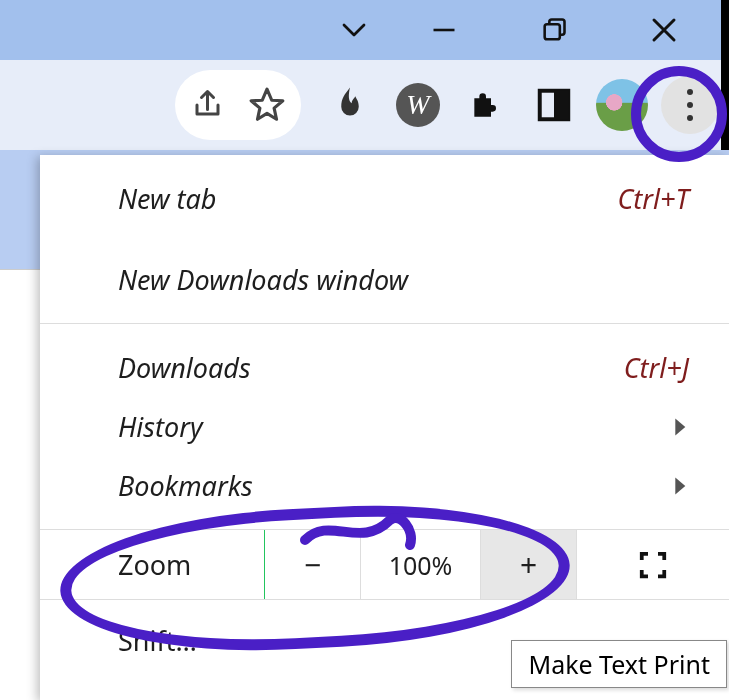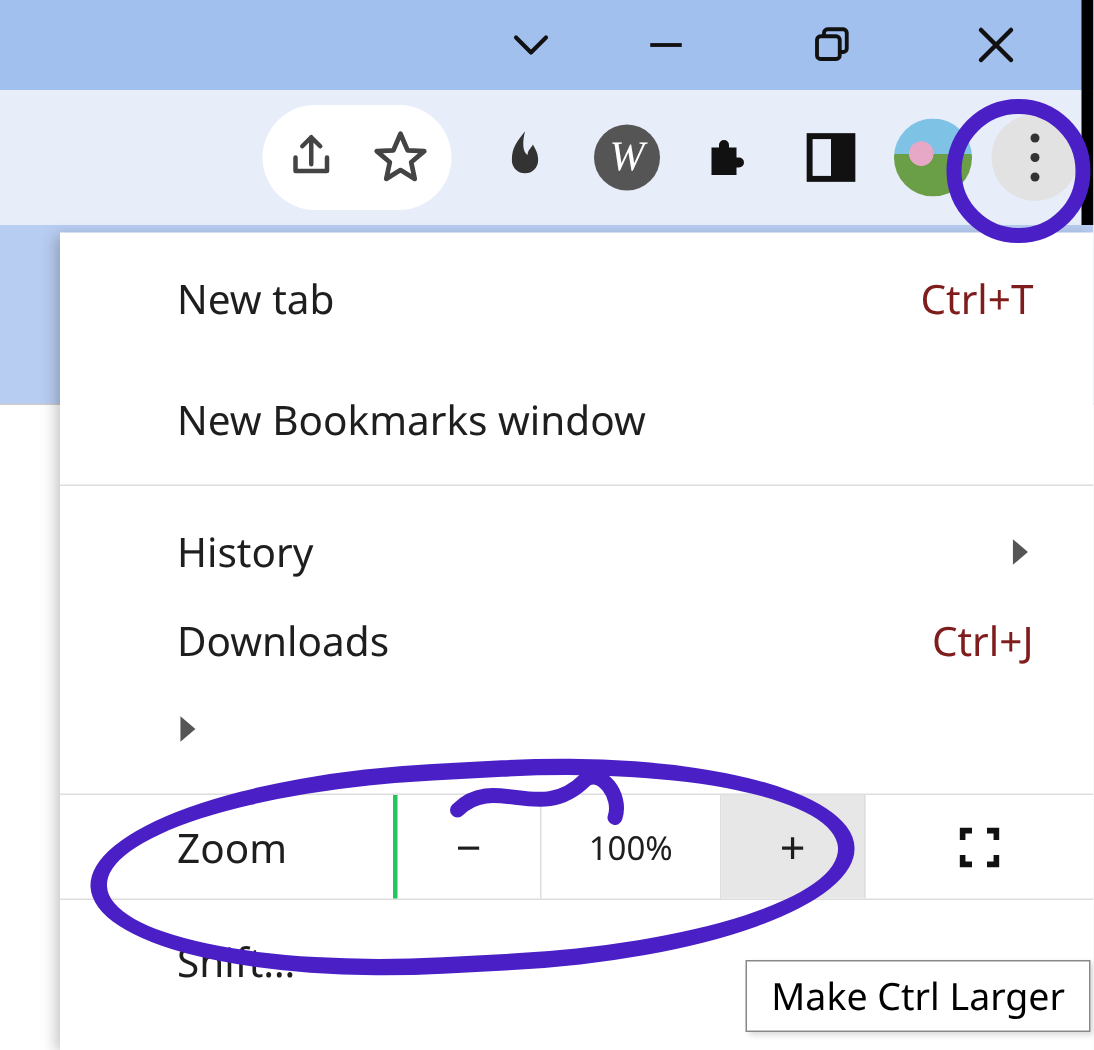--- a/index.html
+++ b/index.html
@@ -99,45 +99,46 @@
       font-size: 27px;
       color: #1e1e1e;
       overflow: hidden;
     }
     .menu-section { border-bottom: 1px solid #ddd; padding: 14px 0; }
     .menu-item {
       display: flex;
       justify-content: space-between;
       padding: 11px 40px 11px 78px;
       white-space: nowrap;
+      font-style: italic;
     }
     .shortcut { color: #7f1d1d; }
     .submenu-arrow { color:#555; }
 
     .zoom-row {
       display:flex;
       align-items:center;
       border-bottom: 1px solid #ddd;
       height: 70px;
     }
     .zoom-label {
       flex: 0 0 225px;
       padding-left: 78px;
-      border-right: 3px solid #22c55e;
+      border-right: 1px solid #22c55e;
       height:100%;
       display:flex; align-items:center;
     }
     .zoom-cell {
       width: 96px;
       height:100%;
       display:flex; align-items:center; justify-content:center;
       border-right: 1px solid #ddd;
       font-size: 30px;
     }
-    .zoom-cell.val { font-size: 22px; width: 120px; }
+    .zoom-cell.val { font-size: 25px; width: 120px; }
     .zoom-cell.plus { background:#e7e7e7; }
     .zoom-fs { flex:1; display:flex; align-items:center; justify-content:center; }
 
     .print-row { padding: 22px 40px 11px 78px; }
 
     
     .tooltip {
       position:absolute;
       bottom: 12px;
       right: 2px;
@@ -255,37 +256,38 @@
 
 <div class="menu">
   <div class="menu-section">
     <div class="menu-item">
       <span>New tab</span>
       <span class="shortcut">Ctrl+T</span>
     </div>
     <div class="menu-item">
     </div>
     <div class="menu-item">
-      <span>New Bookmarks window</span>
+      <span>New Downloads window</span>
     </div>
   </div>
   <div class="menu-section">
+    <div class="menu-item">
+      <span>Downloads</span>
+      <span class="shortcut">Ctrl+J</span>
+    </div>
     <div class="menu-item">
       <span>History</span>
       <span class="submenu-arrow">
         <svg width="16" height="20" viewBox="0 0 10 14">
             <path d="M1 1 L8 7 L1 13 Z" fill="#555"></path>
           </svg>
       </span>
     </div>
     <div class="menu-item">
-      <span>Downloads</span>
-      <span class="shortcut">Ctrl+J</span>
-    </div>
-    <div class="menu-item">
+      <span>Bookmarks</span>
       <span class="submenu-arrow">
         <svg width="16" height="20" viewBox="0 0 10 14">
             <path d="M1 1 L8 7 L1 13 Z" fill="#555"></path>
           </svg>
       </span>
     </div>
   </div>
   <div class="zoom-row">
     <div class="zoom-label">Zoom</div>
     <div class="zoom-cell">−</div>
@@ -295,21 +297,21 @@
       <svg width="30" height="30" viewBox="0 0 24 24">
         <path d="M3 8 V3 H8 M16 3 H21 V8 M21 16 V21 H16 M8 21 H3 V16" stroke="#111" stroke-width="3" fill="none"></path>
       </svg>
     </div>
   </div>
   <div class="print-row">
     <span>Shift…</span>
   </div>
 </div>
 
-<div class="tooltip">Make Ctrl Larger</div>
+<div class="tooltip">Make Text Print</div>
 
 <div class="right-edge"></div>
 
 <div class="annot annot-kebab"></div>
 <div class="annot annot-zoom"></div>
 <svg class="annot-scribble" viewBox="0 0 120 40">
   <path d="M5 30 C 30 5, 60 40, 90 10 C 100 2, 115 20, 110 35" stroke="#4a1fc6" stroke-width="10" fill="none" stroke-linecap="round"></path>
 </svg>
 
 </body></html>

